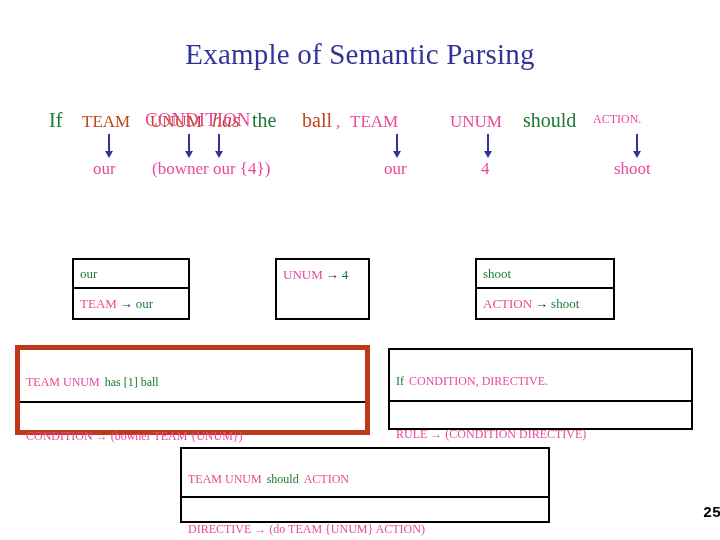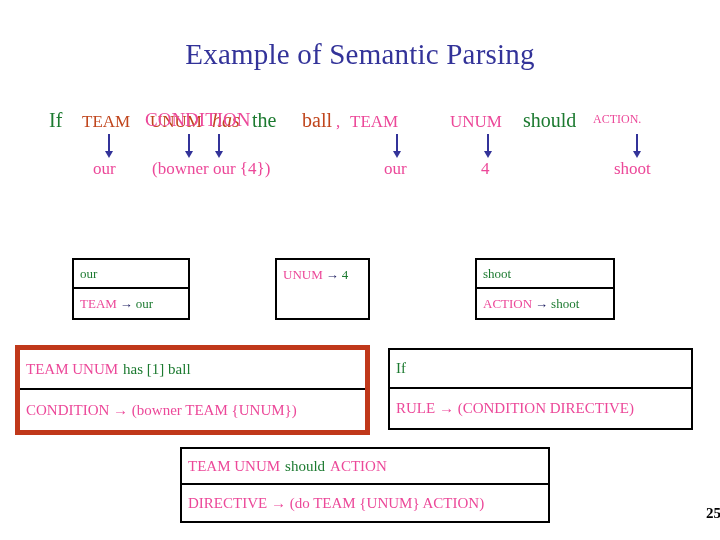--- a/index.html
+++ b/index.html
@@ -75,31 +75,31 @@
     align-items: center;
     padding: 0 6px;
     white-space: nowrap;
     overflow: hidden;
   }
   .box .row.top {
     border-bottom: 2px solid #000000;
   }
   .small-box .row      { height: 50%; font-size: 13px; }
   .small-box .row.top  { font-size: 13px; }
-  .wide-box .row       { height: 50%; font-size: 15px; }
+  .wide-box .row       { height: 50%; font-size: 12px; margin-top: 13px; }
 
   
   #pagenum {
     position: absolute;
     right: 38px;
     bottom: 18px;
     font-size: 15px;
     font-weight: bold;
     color: #000000;
-    font-family: Liberation Serif, serif;
+    font-family: Liberation Mono, monospace;
   }
   .arrowglyph { padding: 0 3px; color: #1a1a5e; }
 </style>
 </head>
 <body>
 
 <div id="slide">
 
   <div id="title">Example of Semantic Parsing</div>
 
@@ -182,20 +182,21 @@
     </div>
     <div class="row">
       <span class="c-blue">CONDITION → (bowner TEAM {UNUM})</span>
     </div>
   </div>
 
   <div class="box wide-box" style="left:388px; top:348px; width:305px; height:82px;">
     <div class="row top">
       <span class="c-green">If</span>
       <span style="width:5px"></span>
+      <span class="c-blue">CONDITION, DIRECTIVE.</span>
     </div>
     <div class="row">
       <span class="c-blue">RULE → (CONDITION DIRECTIVE)</span>
     </div>
   </div>
 
   <div class="box wide-box" style="left:180px; top:447px; width:370px; height:76px;">
     <div class="row top">
       <span class="c-blue sc">TEAM UNUM</span>
       <span style="width:5px"></span>

